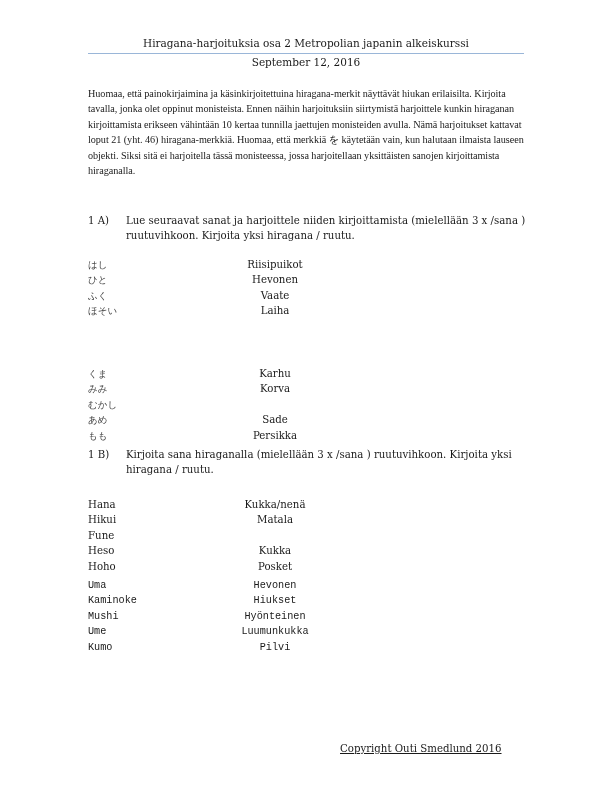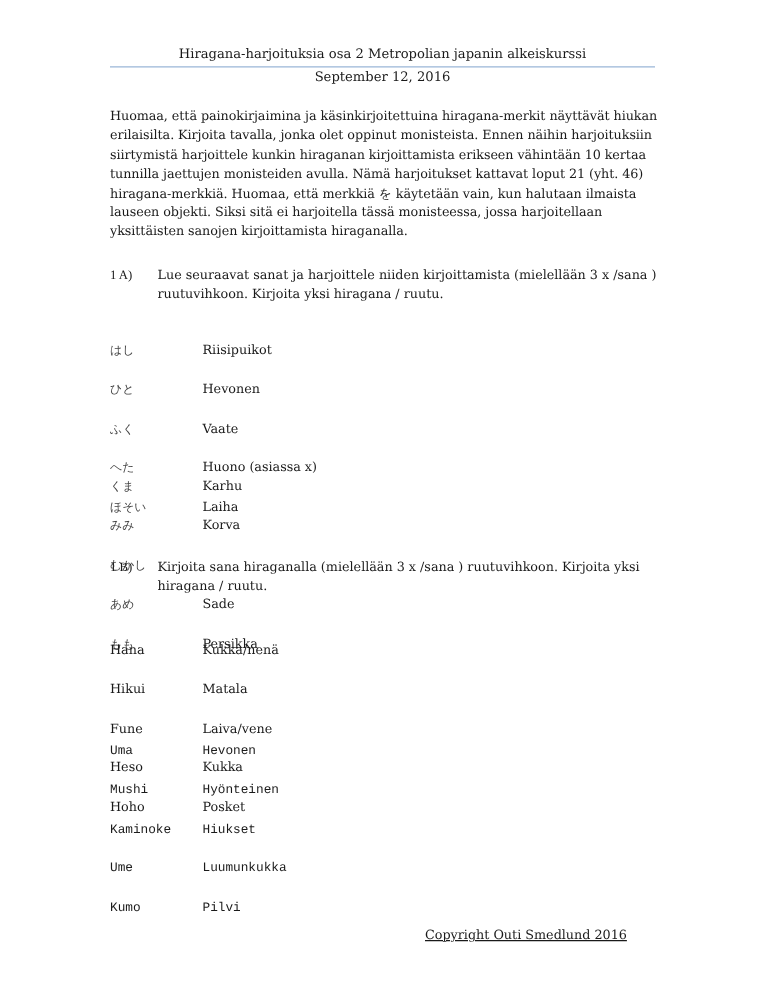--- a/index.html
+++ b/index.html
@@ -18,36 +18,36 @@
     background: #9ab6d8;
   }
   .hdr-date {
     position: absolute; left: 88px; width: 436px; top: 56px;
     text-align: center; font-size: 10.5px; line-height: 13px;
   }
   .intro {
     position: absolute; left: 88px; width: 440px; top: 86px;
     font-size: 10.2px; line-height: 15.4px; letter-spacing: -0.05px;
   }
-  .intro p { margin: 0; }
+  .intro p { margin: 0; font-family: Liberation Serif, serif; }
   .exercise {
     position: absolute; left: 88px; width: 440px;
     font-size: 10.2px; line-height: 15.4px;
   }
   .ex-row { display: flex; }
-  .ex-num { width: 38px; flex: 0 0 38px; font-family: Liberation Serif, serif; }
+  .ex-num { width: 38px; flex: 0 0 38px; }
   .ex-text { flex: 1; }
   .wordlist {
     position: absolute; left: 88px; width: 300px;
     font-size: 10.2px; line-height: 15.4px;
   }
-  .wl-row { display: flex; height: 15.4px; margin-top: 16px; }
+  .wl-row { display: flex; height: 15.4px; }
   .wl-a { width: 74px; flex: 0 0 74px; }
   .wl-a.jp { font-family: "DejaVu Sans", sans-serif; font-size: 9.5px; color: #444; }
-  .wl-b { flex: 1; }
+  .wl-b { flex: 1; text-align: center; }
   .footer {
     position: absolute; left: 340px; width: 183px; top: 742px;
     text-align: left; font-size: 10.2px; line-height: 13px; text-decoration: underline;
   }
 </style>
 </head>
 <body>
 
 <div class="page">
 
@@ -71,24 +71,20 @@
       <span class="wl-a jp">はし</span>
       <span class="wl-b">Riisipuikot</span>
     </div>
     <div class="wl-row">
       <span class="wl-a jp">ひと</span>
       <span class="wl-b">Hevonen</span>
     </div>
     <div class="wl-row">
       <span class="wl-a jp">ふく</span>
       <span class="wl-b">Vaate</span>
-    </div>
-    <div class="wl-row">
-      <span class="wl-a jp">へた</span>
-      <span class="wl-b">Huono (asiassa x)</span>
     </div>
     <div class="wl-row">
       <span class="wl-a jp">ほそい</span>
       <span class="wl-b">Laiha</span>
     </div>
   </div>
 
   <div class="wordlist" style="top:366px;">
     <div class="wl-row">
       <span class="wl-a jp">くま</span>
@@ -122,44 +118,43 @@
     <div class="wl-row">
       <span class="wl-a">Hana</span>
       <span class="wl-b">Kukka/nenä</span>
     </div>
     <div class="wl-row">
       <span class="wl-a">Hikui</span>
       <span class="wl-b">Matala</span>
     </div>
     <div class="wl-row">
       <span class="wl-a">Fune</span>
-      <span class="wl-b">Laiva/vene</span>
     </div>
     <div class="wl-row">
       <span class="wl-a">Heso</span>
       <span class="wl-b">Kukka</span>
     </div>
     <div class="wl-row">
       <span class="wl-a">Hoho</span>
       <span class="wl-b">Posket</span>
     </div>
   </div>
 
   <div class="wordlist" style="top:578px;font-family:Liberation Mono, monospace;">
     <div class="wl-row">
       <span class="wl-a">Uma</span>
       <span class="wl-b">Hevonen</span>
     </div>
     <div class="wl-row">
+      <span class="wl-a">Kaminoke</span>
+      <span class="wl-b">Hiukset</span>
+    </div>
+    <div class="wl-row">
       <span class="wl-a">Mushi</span>
       <span class="wl-b">Hyönteinen</span>
-    </div>
-    <div class="wl-row">
-      <span class="wl-a">Kaminoke</span>
-      <span class="wl-b">Hiukset</span>
     </div>
     <div class="wl-row">
       <span class="wl-a">Ume</span>
       <span class="wl-b">Luumunkukka</span>
     </div>
     <div class="wl-row">
       <span class="wl-a">Kumo</span>
       <span class="wl-b">Pilvi</span>
     </div>
   </div>

